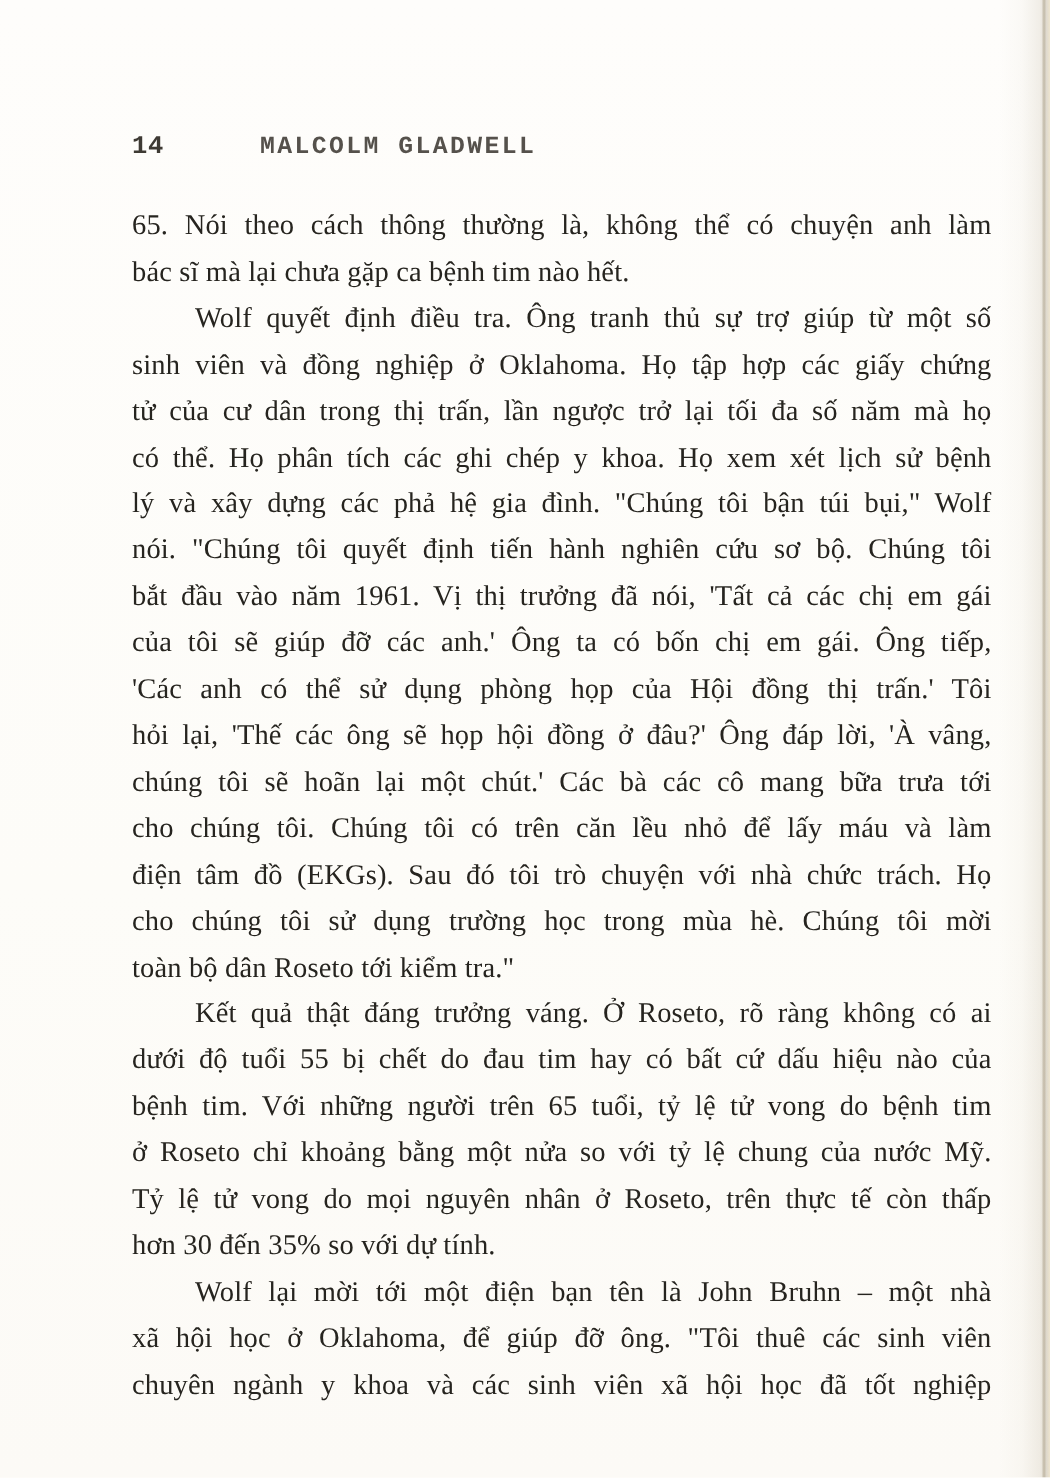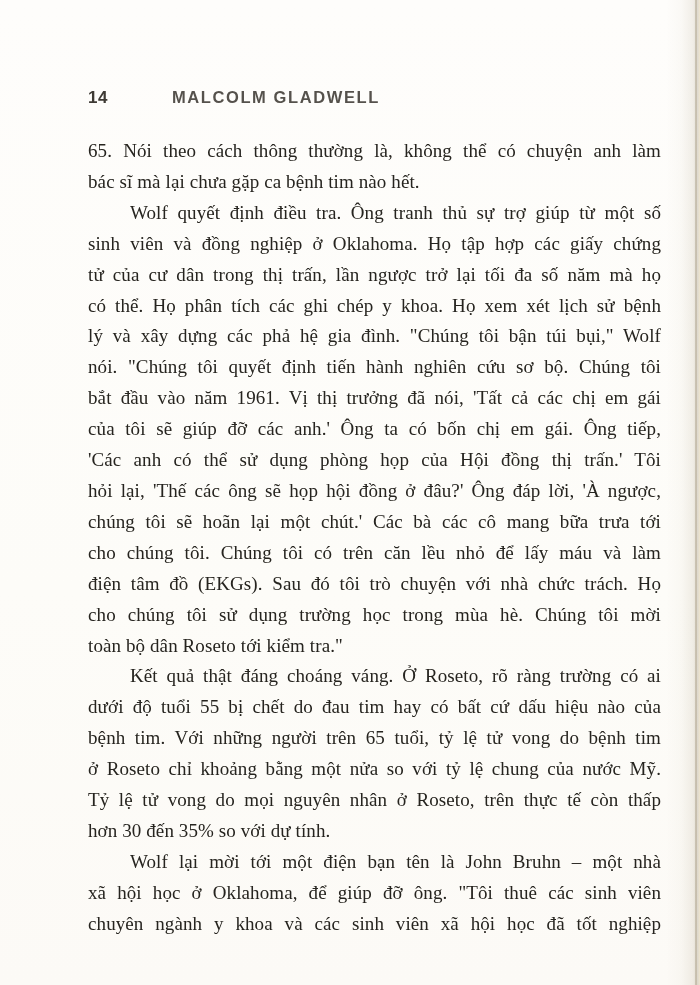--- a/index.html
+++ b/index.html
@@ -20,20 +20,21 @@
     background: linear-gradient(180deg, #fefdfb 0%, #fdfcf8 60%, #fcfaf6 100%);
   }
   .running-header {
     position: absolute;
     top: 88px;
     left: 88px;
     right: 40px;
     display: flex;
     align-items: baseline;
     white-space: nowrap;
+    font-family: Liberation Mono, monospace;
   }
   .page-number {
     font-size: 17px;
     font-weight: bold;
     letter-spacing: 0.5px;
   }
   .running-author {
     margin-left: 64px;
     font-size: 16.5px;
     font-weight: bold;
@@ -99,29 +100,29 @@
       <div class="para">
         <div class="line first">Wolf quyết định điều tra. Ông tranh thủ sự trợ giúp từ một số</div>
         <div class="line">sinh viên và đồng nghiệp ở Oklahoma. Họ tập hợp các giấy chứng</div>
         <div class="line">tử của cư dân trong thị trấn, lần ngược trở lại tối đa số năm mà họ</div>
         <div class="line">có thể. Họ phân tích các ghi chép y khoa. Họ xem xét lịch sử bệnh</div>
         <div class="line">lý và xây dựng các phả hệ gia đình. "Chúng tôi bận túi bụi," Wolf</div>
         <div class="line">nói. "Chúng tôi quyết định tiến hành nghiên cứu sơ bộ. Chúng tôi</div>
         <div class="line">bắt đầu vào năm 1961. Vị thị trưởng đã nói, 'Tất cả các chị em gái</div>
         <div class="line">của tôi sẽ giúp đỡ các anh.' Ông ta có bốn chị em gái. Ông tiếp,</div>
         <div class="line">'Các anh có thể sử dụng phòng họp của Hội đồng thị trấn.' Tôi</div>
-        <div class="line">hỏi lại, 'Thế các ông sẽ họp hội đồng ở đâu?' Ông đáp lời, 'À ngược,</div>
+        <div class="line">hỏi lại, 'Thế các ông sẽ họp hội đồng ở đâu?' Ông đáp lời, 'À vâng,</div>
         <div class="line">chúng tôi sẽ hoãn lại một chút.' Các bà các cô mang bữa trưa tới</div>
         <div class="line">cho chúng tôi. Chúng tôi có trên căn lều nhỏ để lấy máu và làm</div>
         <div class="line">điện tâm đồ (EKGs). Sau đó tôi trò chuyện với nhà chức trách. Họ</div>
         <div class="line">cho chúng tôi sử dụng trường học trong mùa hè. Chúng tôi mời</div>
         <div class="line flush">toàn bộ dân Roseto tới kiểm tra."</div>
       </div>
       <div class="para">
-        <div class="line first">Kết quả thật đáng choáng váng. Ở Roseto, rõ ràng trường có ai</div>
+        <div class="line first">Kết quả thật đáng trưởng váng. Ở Roseto, rõ ràng không có ai</div>
         <div class="line">dưới độ tuổi 55 bị chết do đau tim hay có bất cứ dấu hiệu nào của</div>
         <div class="line">bệnh tim. Với những người trên 65 tuổi, tỷ lệ tử vong do bệnh tim</div>
         <div class="line">ở Roseto chỉ khoảng bằng một nửa so với tỷ lệ chung của nước Mỹ.</div>
         <div class="line">Tỷ lệ tử vong do mọi nguyên nhân ở Roseto, trên thực tế còn thấp</div>
         <div class="line flush">hơn 30 đến 35% so với dự tính.</div>
       </div>
       <div class="para">
         <div class="line first">Wolf lại mời tới một điện bạn tên là John Bruhn – một nhà</div>
         <div class="line">xã hội học ở Oklahoma, để giúp đỡ ông. "Tôi thuê các sinh viên</div>
         <div class="line">chuyên ngành y khoa và các sinh viên xã hội học đã tốt nghiệp</div>

